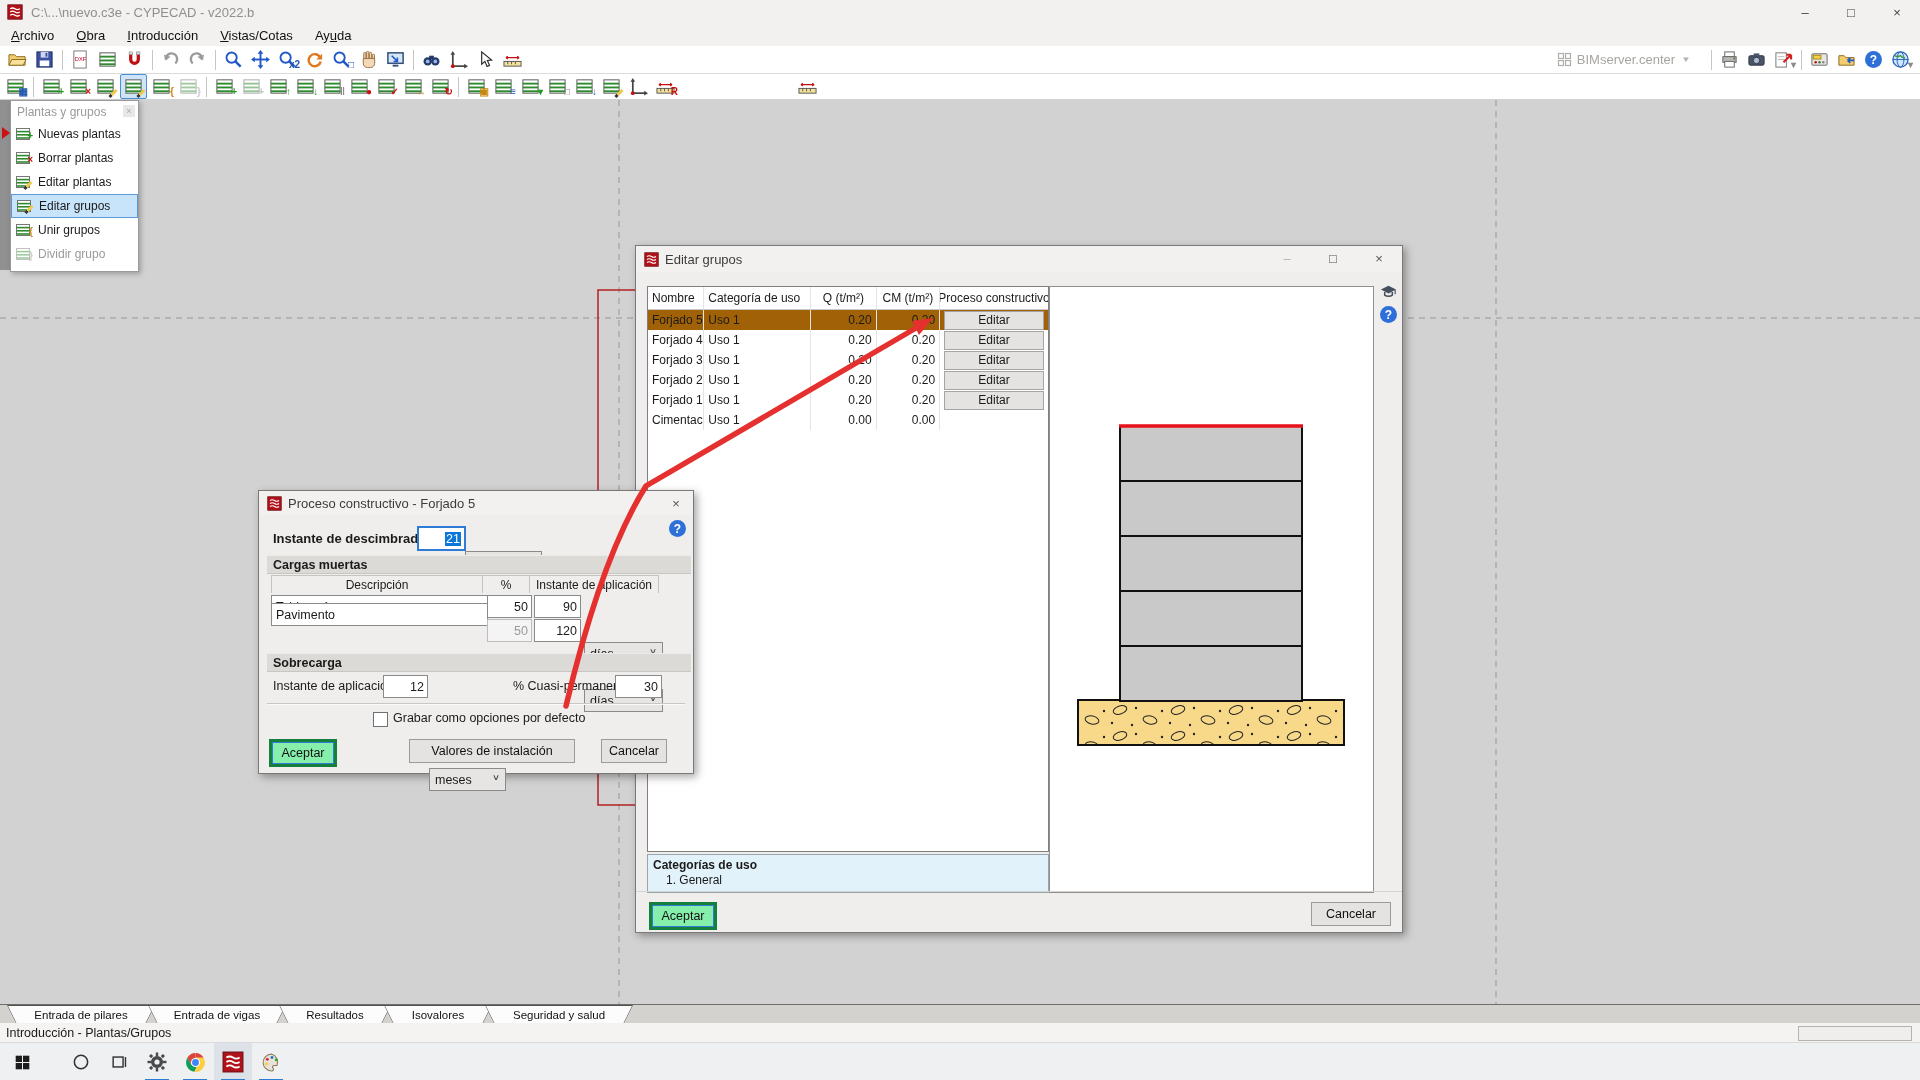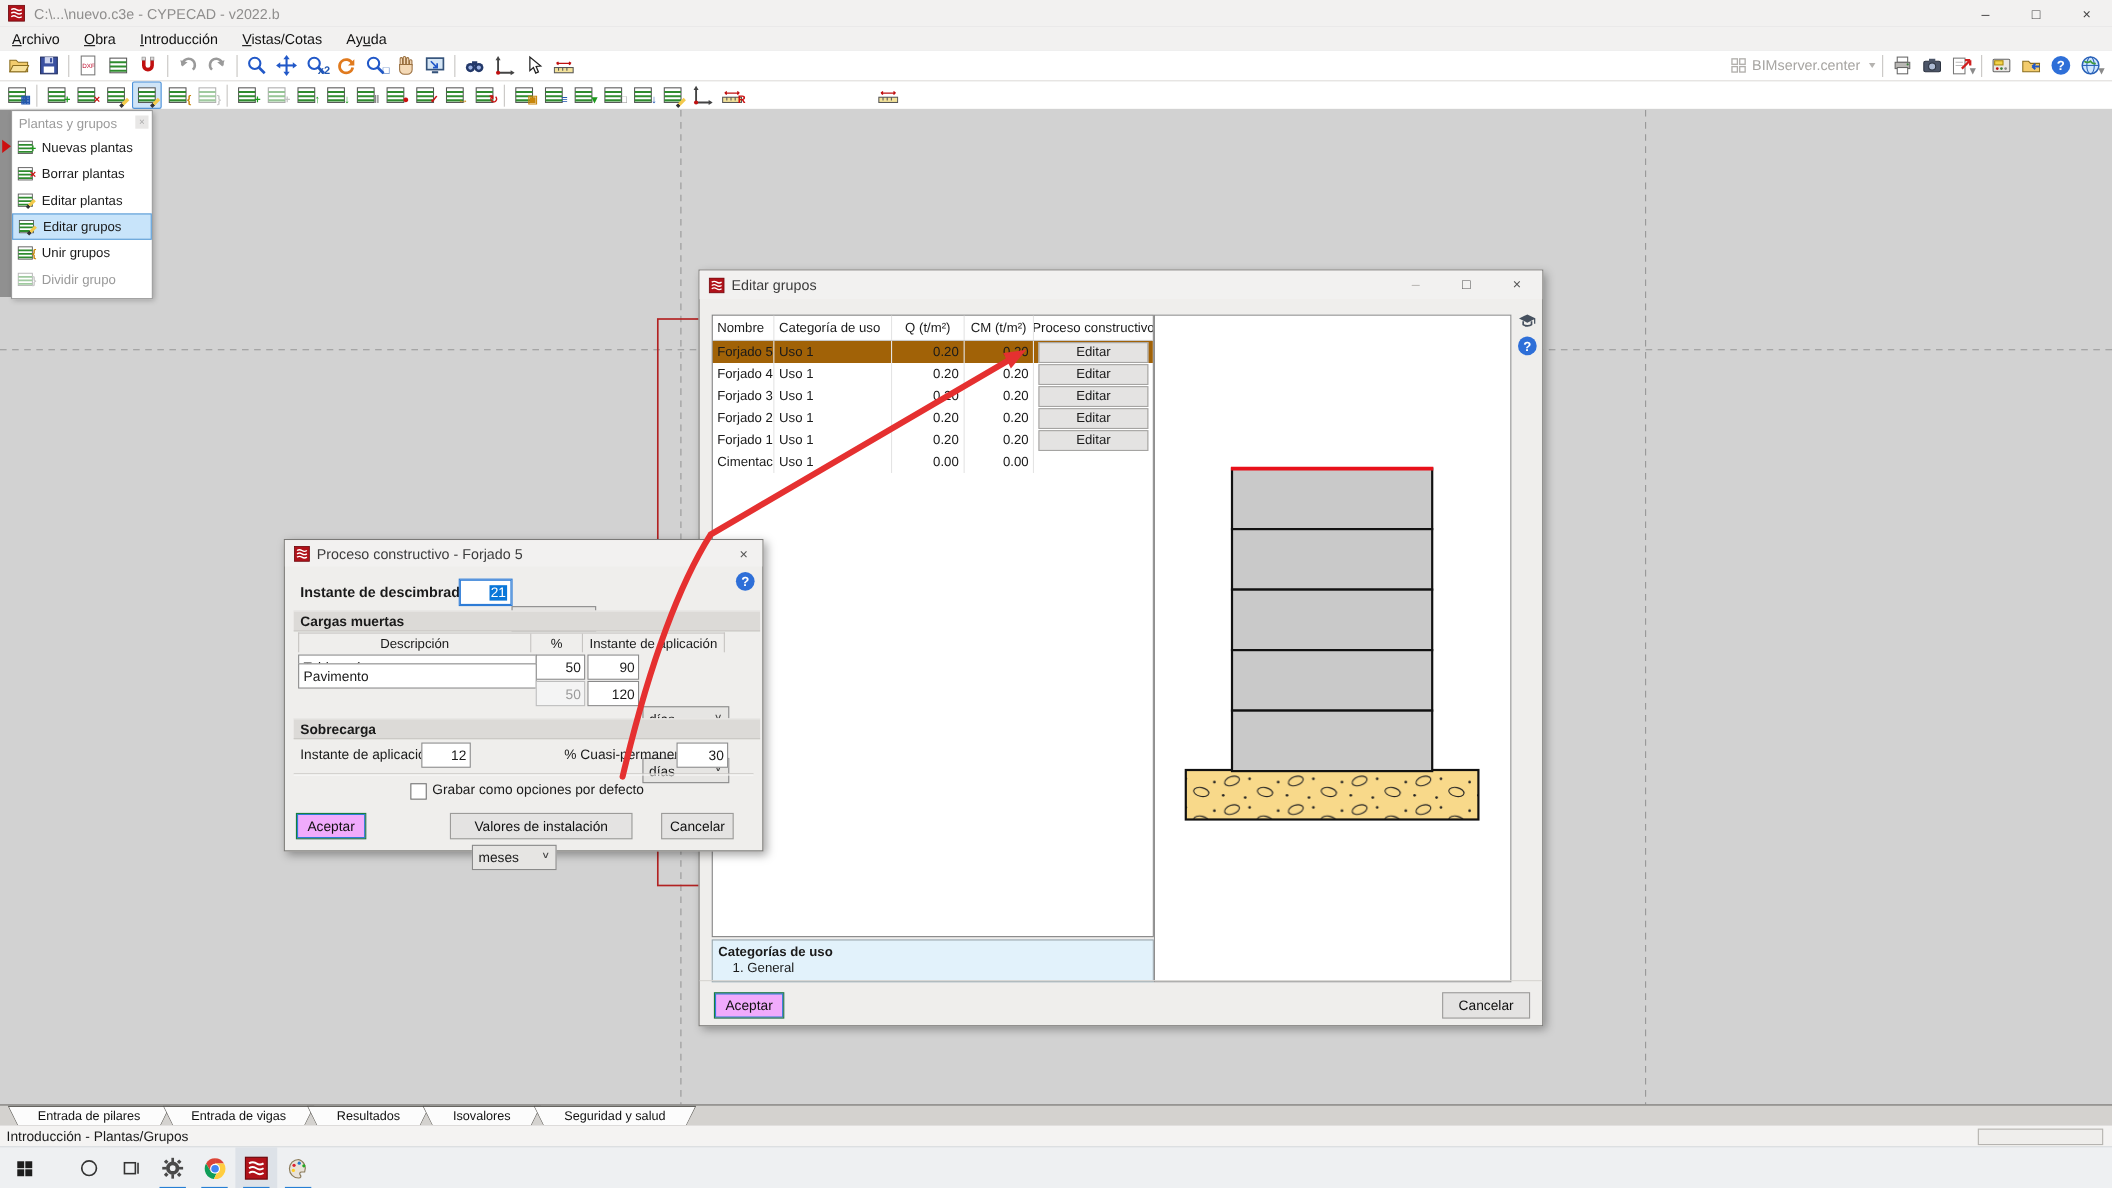--- a/index.html
+++ b/index.html
@@ -17,21 +17,21 @@
   .tbar{position:absolute;left:0;width:1920px;height:27px;background:#ffffff;display:flex;align-items:center;border-bottom:1px solid #dddbd8}
   .tb1{top:46px}.tb2{top:74px;height:25px}
   .tb-icon{width:25px;height:23px;display:flex;align-items:center;justify-content:center;position:relative;margin:0 1px}
   .tb-icon svg{width:19px;height:19px}
   .tb-icon.pressed{background:#cfe4f7;border:1px solid #4a90d9;border-radius:2px}
   .tb-sep{width:1px;height:20px;background:#c7c5c2;margin:0 4px}
   .badge{position:absolute;right:0;bottom:1px;font-size:10px;font-weight:bold;line-height:10px}
   .b-green{color:#1d9a1d}.b-red{color:#cc1111}.b-amber{color:#c8860a}.b-blue{color:#2257b0}.b-gray{color:#8a8a8a}
   .pencil-badge{position:absolute;right:0;bottom:3px;width:10px;height:3px;background:linear-gradient(90deg,#333 0 3px,#f3c94b 3px);transform:rotate(-45deg)}
   .tbright{position:absolute;right:6px;top:46px;height:27px;display:flex;align-items:center}
-  .bim{display:flex;align-items:center;color:#a7a5a2;font-size:13px;margin-right:0}
+  .bim{display:flex;align-items:center;color:#a7a5a2;font-size:13px;margin-right:16px}
   .bim svg{width:15px;height:15px;margin-right:5px}
   .chev{font-size:10px;color:#b5b3b0;margin-left:6px;transform:scaleY(.8)}
   
   .canvas{position:absolute;top:99px;left:0;width:1920px;height:905px;background:#d2d2d2}
   .guides{position:absolute;top:0;left:0;z-index:1;pointer-events:none}
   
   .dockstrip{position:absolute;left:0;top:100px;width:10px;height:170px;background:#909090;z-index:3}
   .flyout{position:absolute;left:10px;top:100px;width:127px;height:170px;background:#fff;border:1px solid #9a9a9a;z-index:3;box-shadow:2px 2px 5px rgba(0,0,0,.25)}
   .flyout .ptitle{height:21px;display:flex;align-items:center;color:#9b9b9b;font-size:12px;padding-left:6px;position:relative}
   .ptitle .pclose{position:absolute;right:3px;top:4px;width:12px;height:12px;background:#e8e7e6;color:#aaa;font-size:9px;display:flex;align-items:center;justify-content:center}
@@ -40,21 +40,21 @@
   .fitem .fic svg{width:16px;height:16px}
   .fitem.sel{background:#c8e4fa;border:1px solid #5b9bd5;height:22px}
   .fitem.dis{color:#9a9a9a}
   
   .dialog{position:absolute;background:#efeeec;border:1px solid #7a7977;box-shadow:3px 3px 8px rgba(0,0,0,.35)}
   .dtitle{height:26px;display:flex;align-items:center;background:#f2f1f0;position:relative}
   .dtitle svg{width:15px;height:15px;margin:0 6px 0 8px}
   .dtitle .dtxt{font-size:13px;color:#3c3c3c}
   .dbtn{width:46px;height:25px;display:flex;align-items:center;justify-content:center;color:#555;font-size:13px}
   .btn{background:#e4e3e2;border:1px solid #9c9b99;font-size:12.5px;display:flex;align-items:center;justify-content:center;color:#111}
-  .btn.focus{border:1px solid #15803d;box-shadow:inset 0 0 0 1px #2e7cd6;background:#f0abfc}
+  .btn.focus{border:3px solid #15803d;box-shadow:inset 0 0 0 1px #2e7cd6;background:#86efac}
   .inpt{background:#fff;border:1px solid #8a8a8a;font-size:12.5px;display:flex;align-items:center;justify-content:flex-end;padding-right:3px}
   .inpt.left{justify-content:flex-start;padding-left:4px}
   .inpt.dis{background:#f4f4f4;color:#9a9a9a;border-color:#bdbdbd}
   .combo{background:#e6e5e3;border:1px solid #8a8a8a;font-size:12.5px;display:flex;align-items:center;position:relative;padding-left:5px}
   .combo .cv{position:absolute;right:5px;top:2px;color:#444;font-size:11px;transform:scaleY(.75)}
   .band{background:#dcdad7;display:flex;align-items:center;font-weight:bold;font-size:12.5px;padding-left:6px;border-top:1px solid #eceae8;border-bottom:1px solid #c9c7c4}
   .helpic{width:17px;height:17px;border-radius:50%;background:#2e6fd8;color:#fff;font-weight:bold;font-size:12px;display:flex;align-items:center;justify-content:center}
   
   .egtable{position:absolute;left:11px;top:40px;width:400px;height:564px;background:#fff;border:1px solid #808080;font-size:12px}
   .egrow{display:flex;height:20px;align-items:center}

